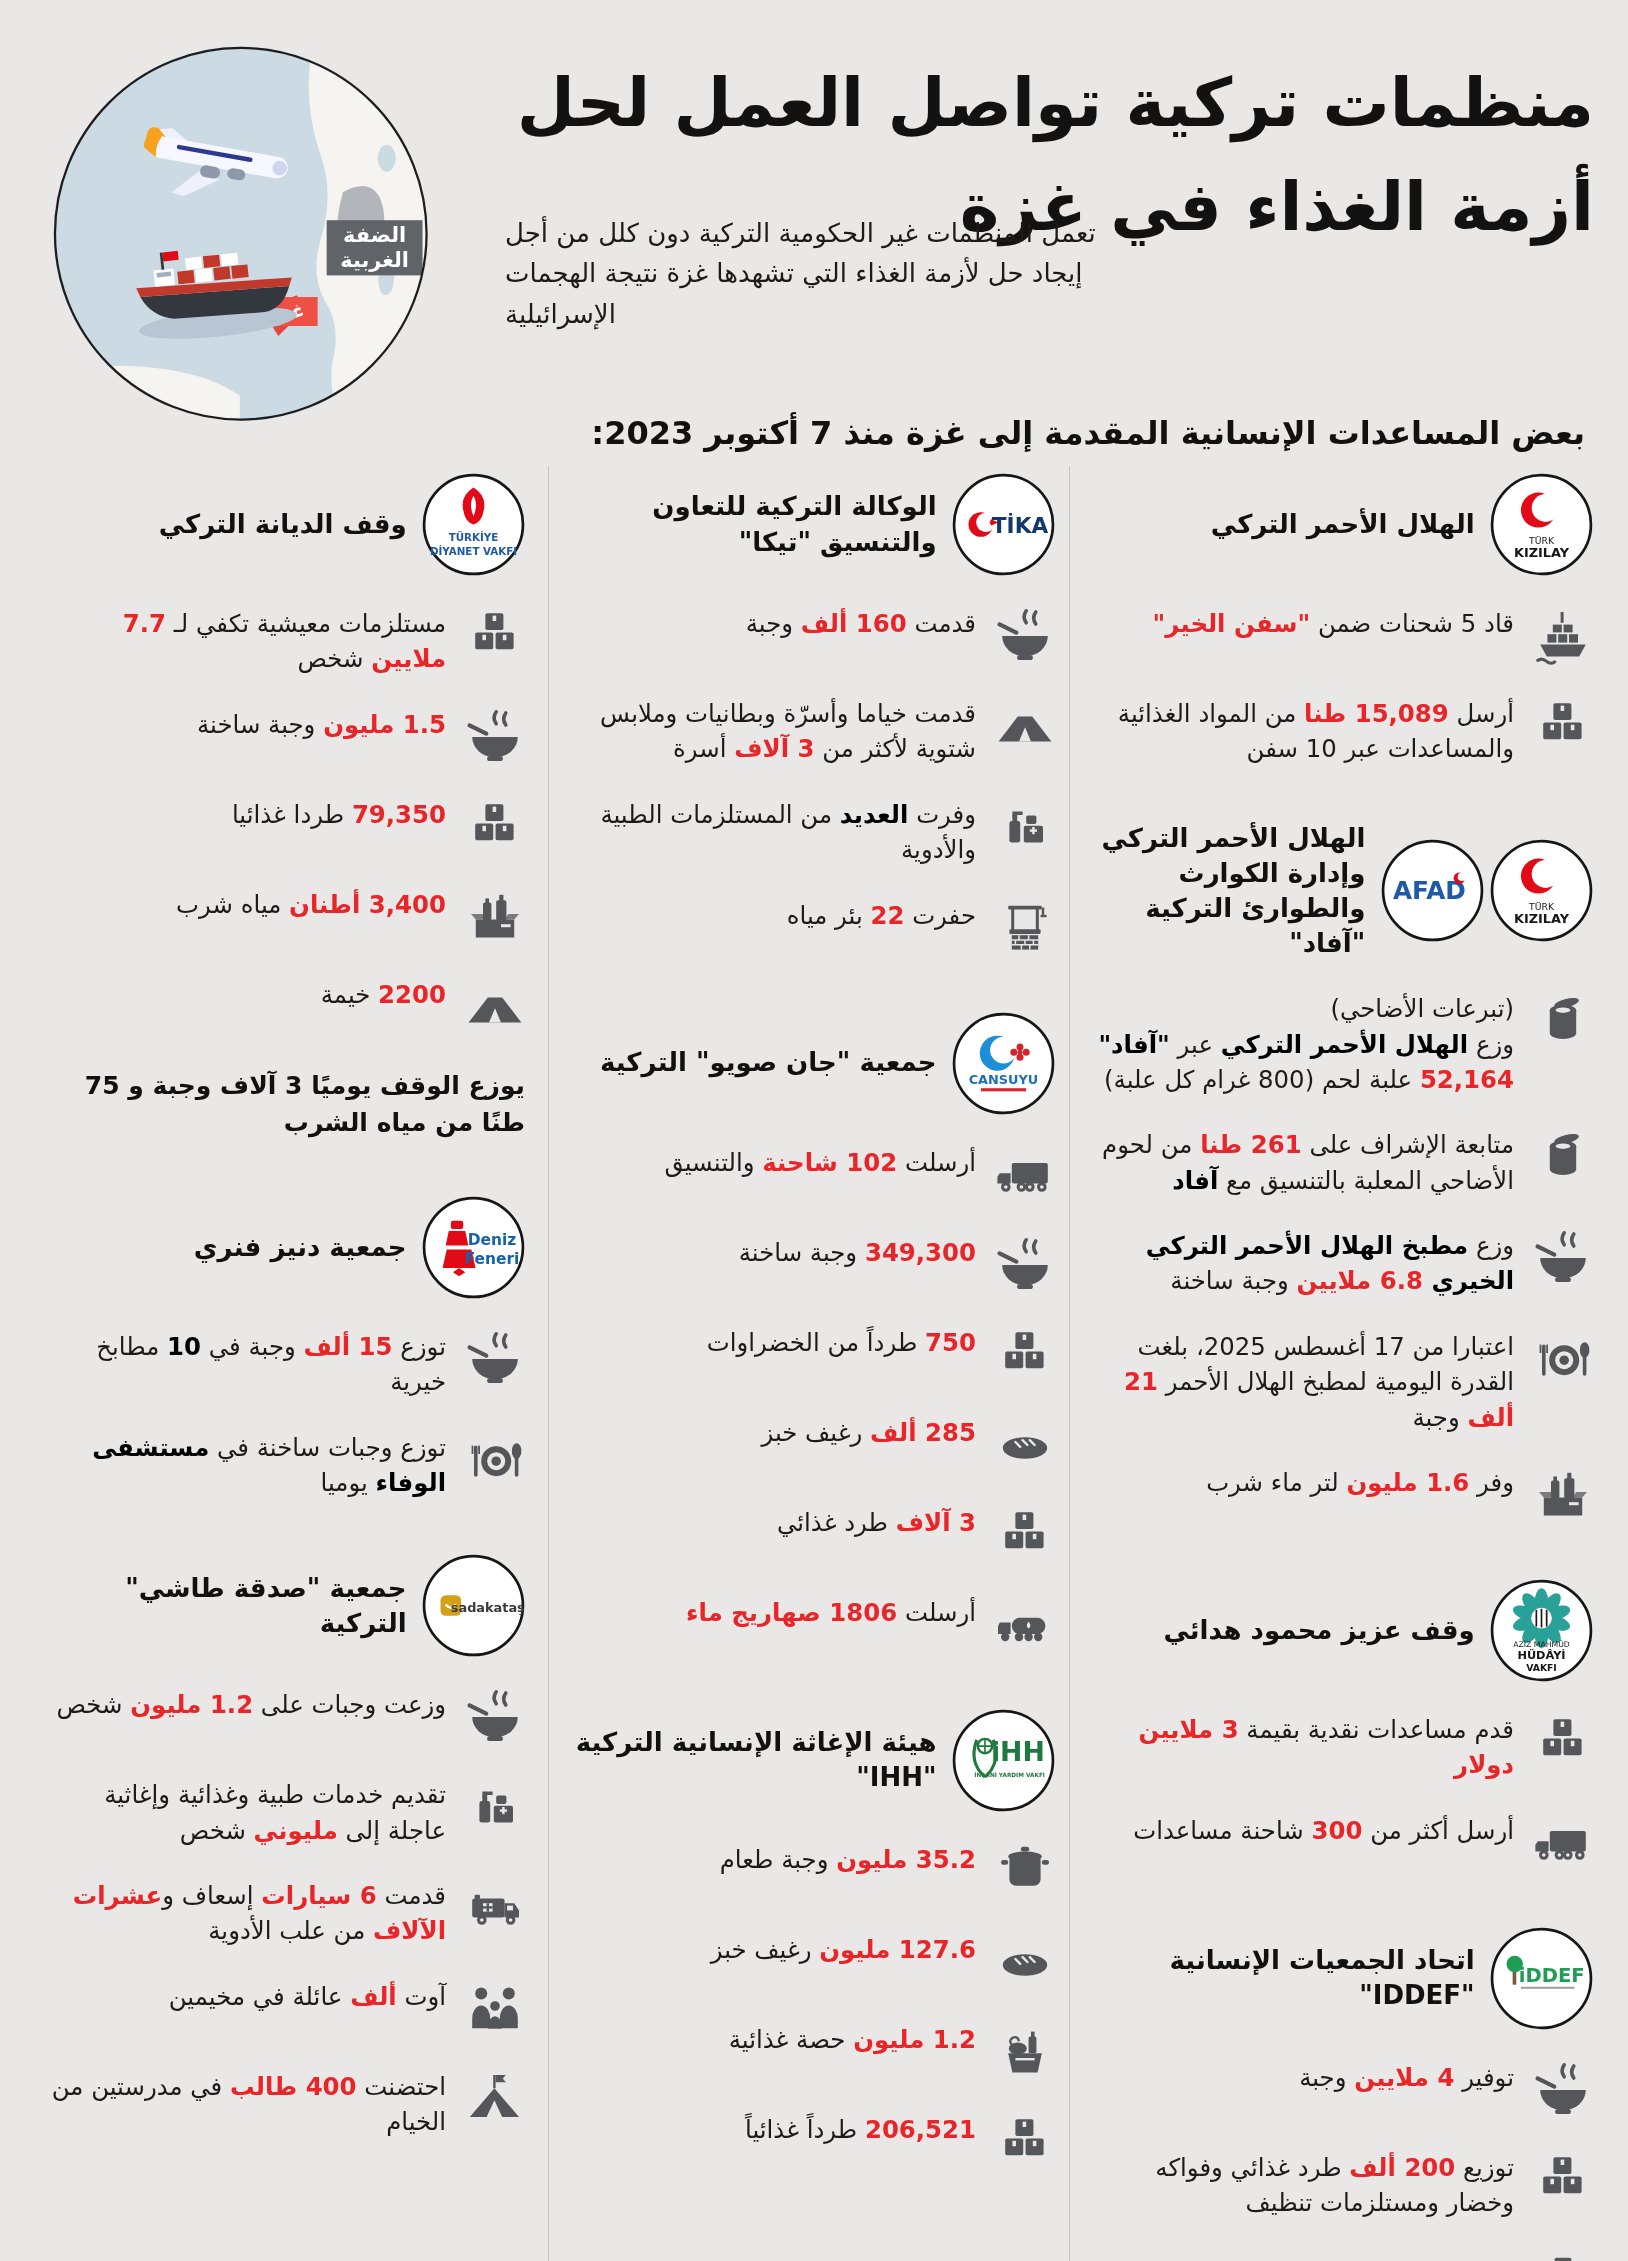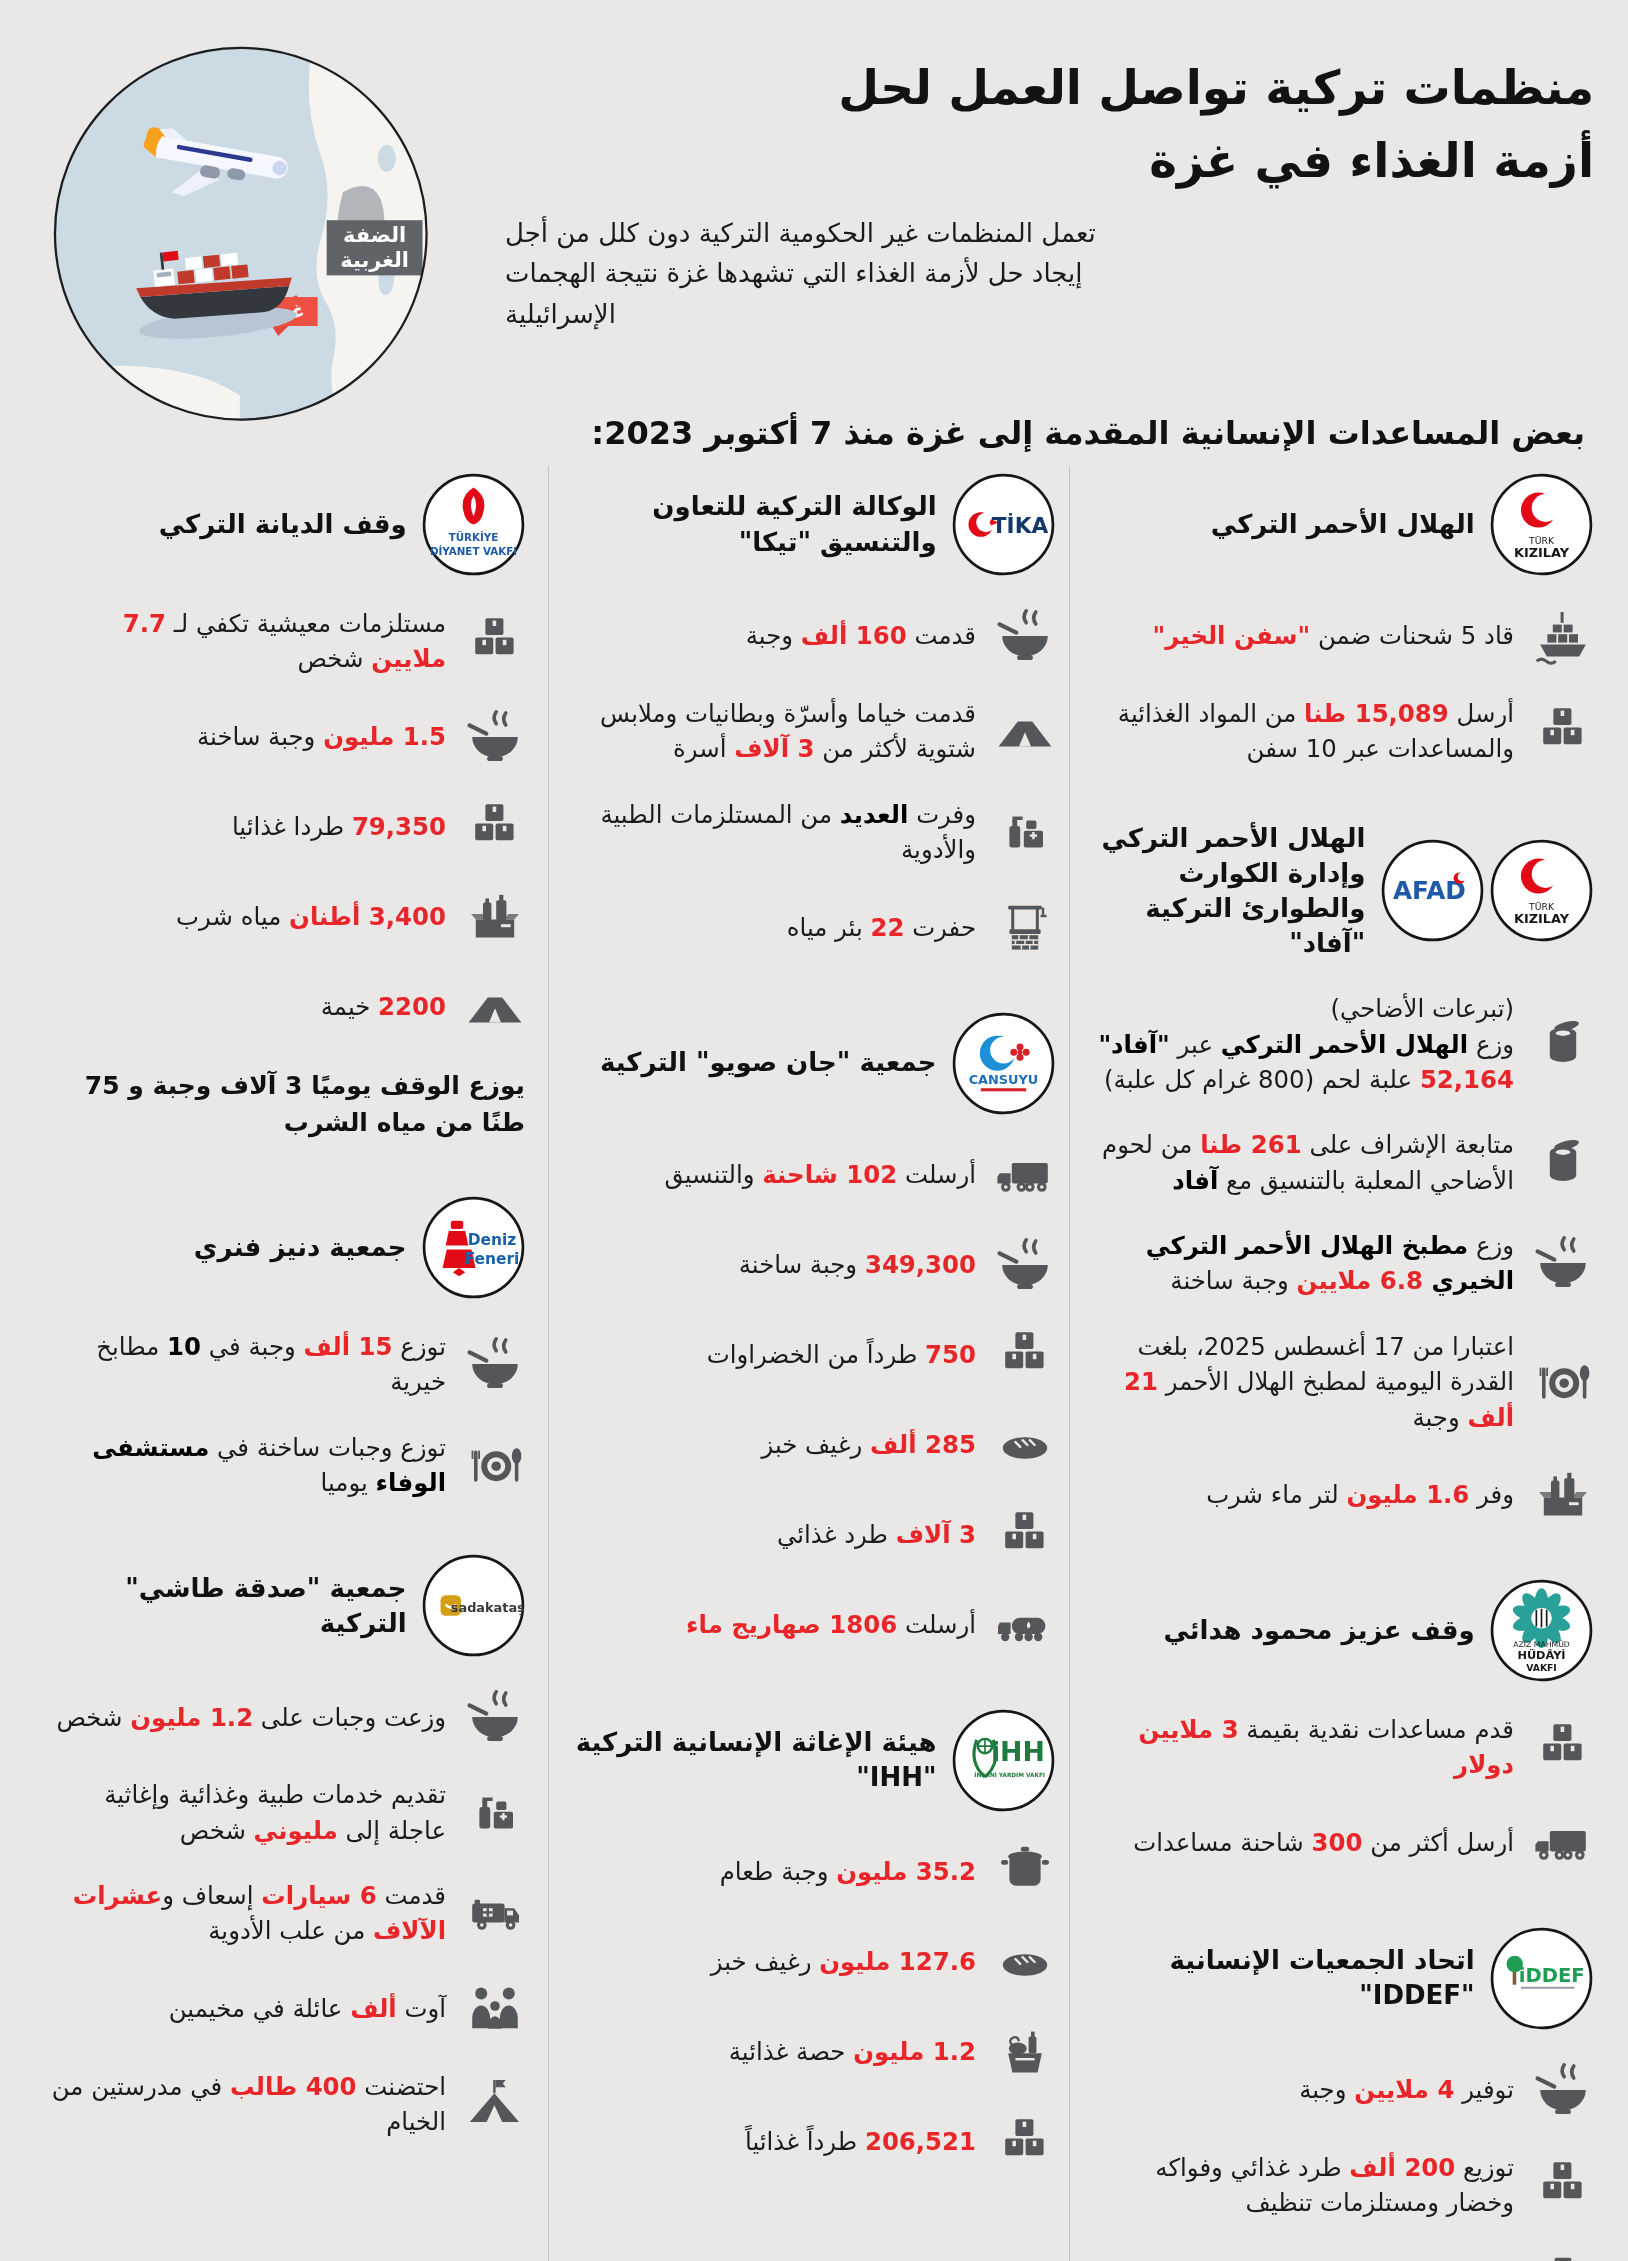--- a/index.html
+++ b/index.html
@@ -4,21 +4,21 @@
 <style>
   html,body{margin:0;padding:0;}
   body{background:#d8d7d5;}
   .page{
     position:relative; width:1628px; height:3039px;
     background:#e9e8e6; overflow:hidden;
     font-family:"DejaVu Sans", sans-serif; direction:rtl; color:#1b1a19;
   }
   
   .title-block{position:absolute; top:52px; right:34px; width:1108px; text-align:right;}
-  .title-line{font-size:47px; font-weight:bold; line-height:1.55; color:#131212; letter-spacing:-0.5px;}
+  .title-line{font-size:67px; font-weight:bold; line-height:1.55; color:#131212; letter-spacing:-0.5px;}
   .subtitle{
     position:absolute; top:213px; right:522px; width:601px;
     font-size:26px; line-height:1.55; text-align:left; color:#1c1b1a;
   }
   .aids-header{
     position:absolute; top:382px; right:43px; width:1085px;
     font-size:32px; font-weight:bold; text-align:right; color:#121111;margin-top:32px;
   }
   
   .map-wrap{position:absolute; top:43px; left:50px; width:382px; height:382px;}
@@ -28,21 +28,21 @@
   .col{position:absolute; top:473px; display:flex; flex-direction:column; gap:54px;}
   .col-right{right:35px; width:511px;}
   .col-middle{right:573px; width:485px;}
   .col-left{right:1103px; width:478px;}
   .section{display:flex; flex-direction:column; gap:30px;}
   .sec-head{display:flex; align-items:center; gap:15.4px;}
   .logo-wrap{flex:0 0 auto; display:flex; gap:6.3px; align-items:flex-start;}
   .logo-circle{width:103px; height:103px;}
   .logo-circle svg{width:100%; height:100%;}
   .sec-title{font-size:26px; font-weight:bold; line-height:1.35; color:#121111; text-align:right; flex:1;}
-  .item{display:flex; align-items:center; gap:19px;}
+  .item{display:flex; align-items:flex-start; gap:19px;}
   .ic-box{flex:0 0 60px; width:60px; height:60px;}
   .ic-box svg{width:100%; height:100%; fill:#55565a;}
   .item-text{font-size:24.4px; line-height:1.45; text-align:right; white-space:pre-line; color:#1c1b1a;}
   .seg-n{font-weight:normal;}
   .seg-b{font-weight:bold; color:#000000;}
   .seg-r{font-weight:bold; color:#e8262a;}
   .item-footer{font-size:25px; font-weight:bold; line-height:1.5; color:#121111; text-align:right; padding-left:18px;}
   .hidden-defs{position:absolute; width:0; height:0; overflow:hidden;}
 </style>
 </head>

